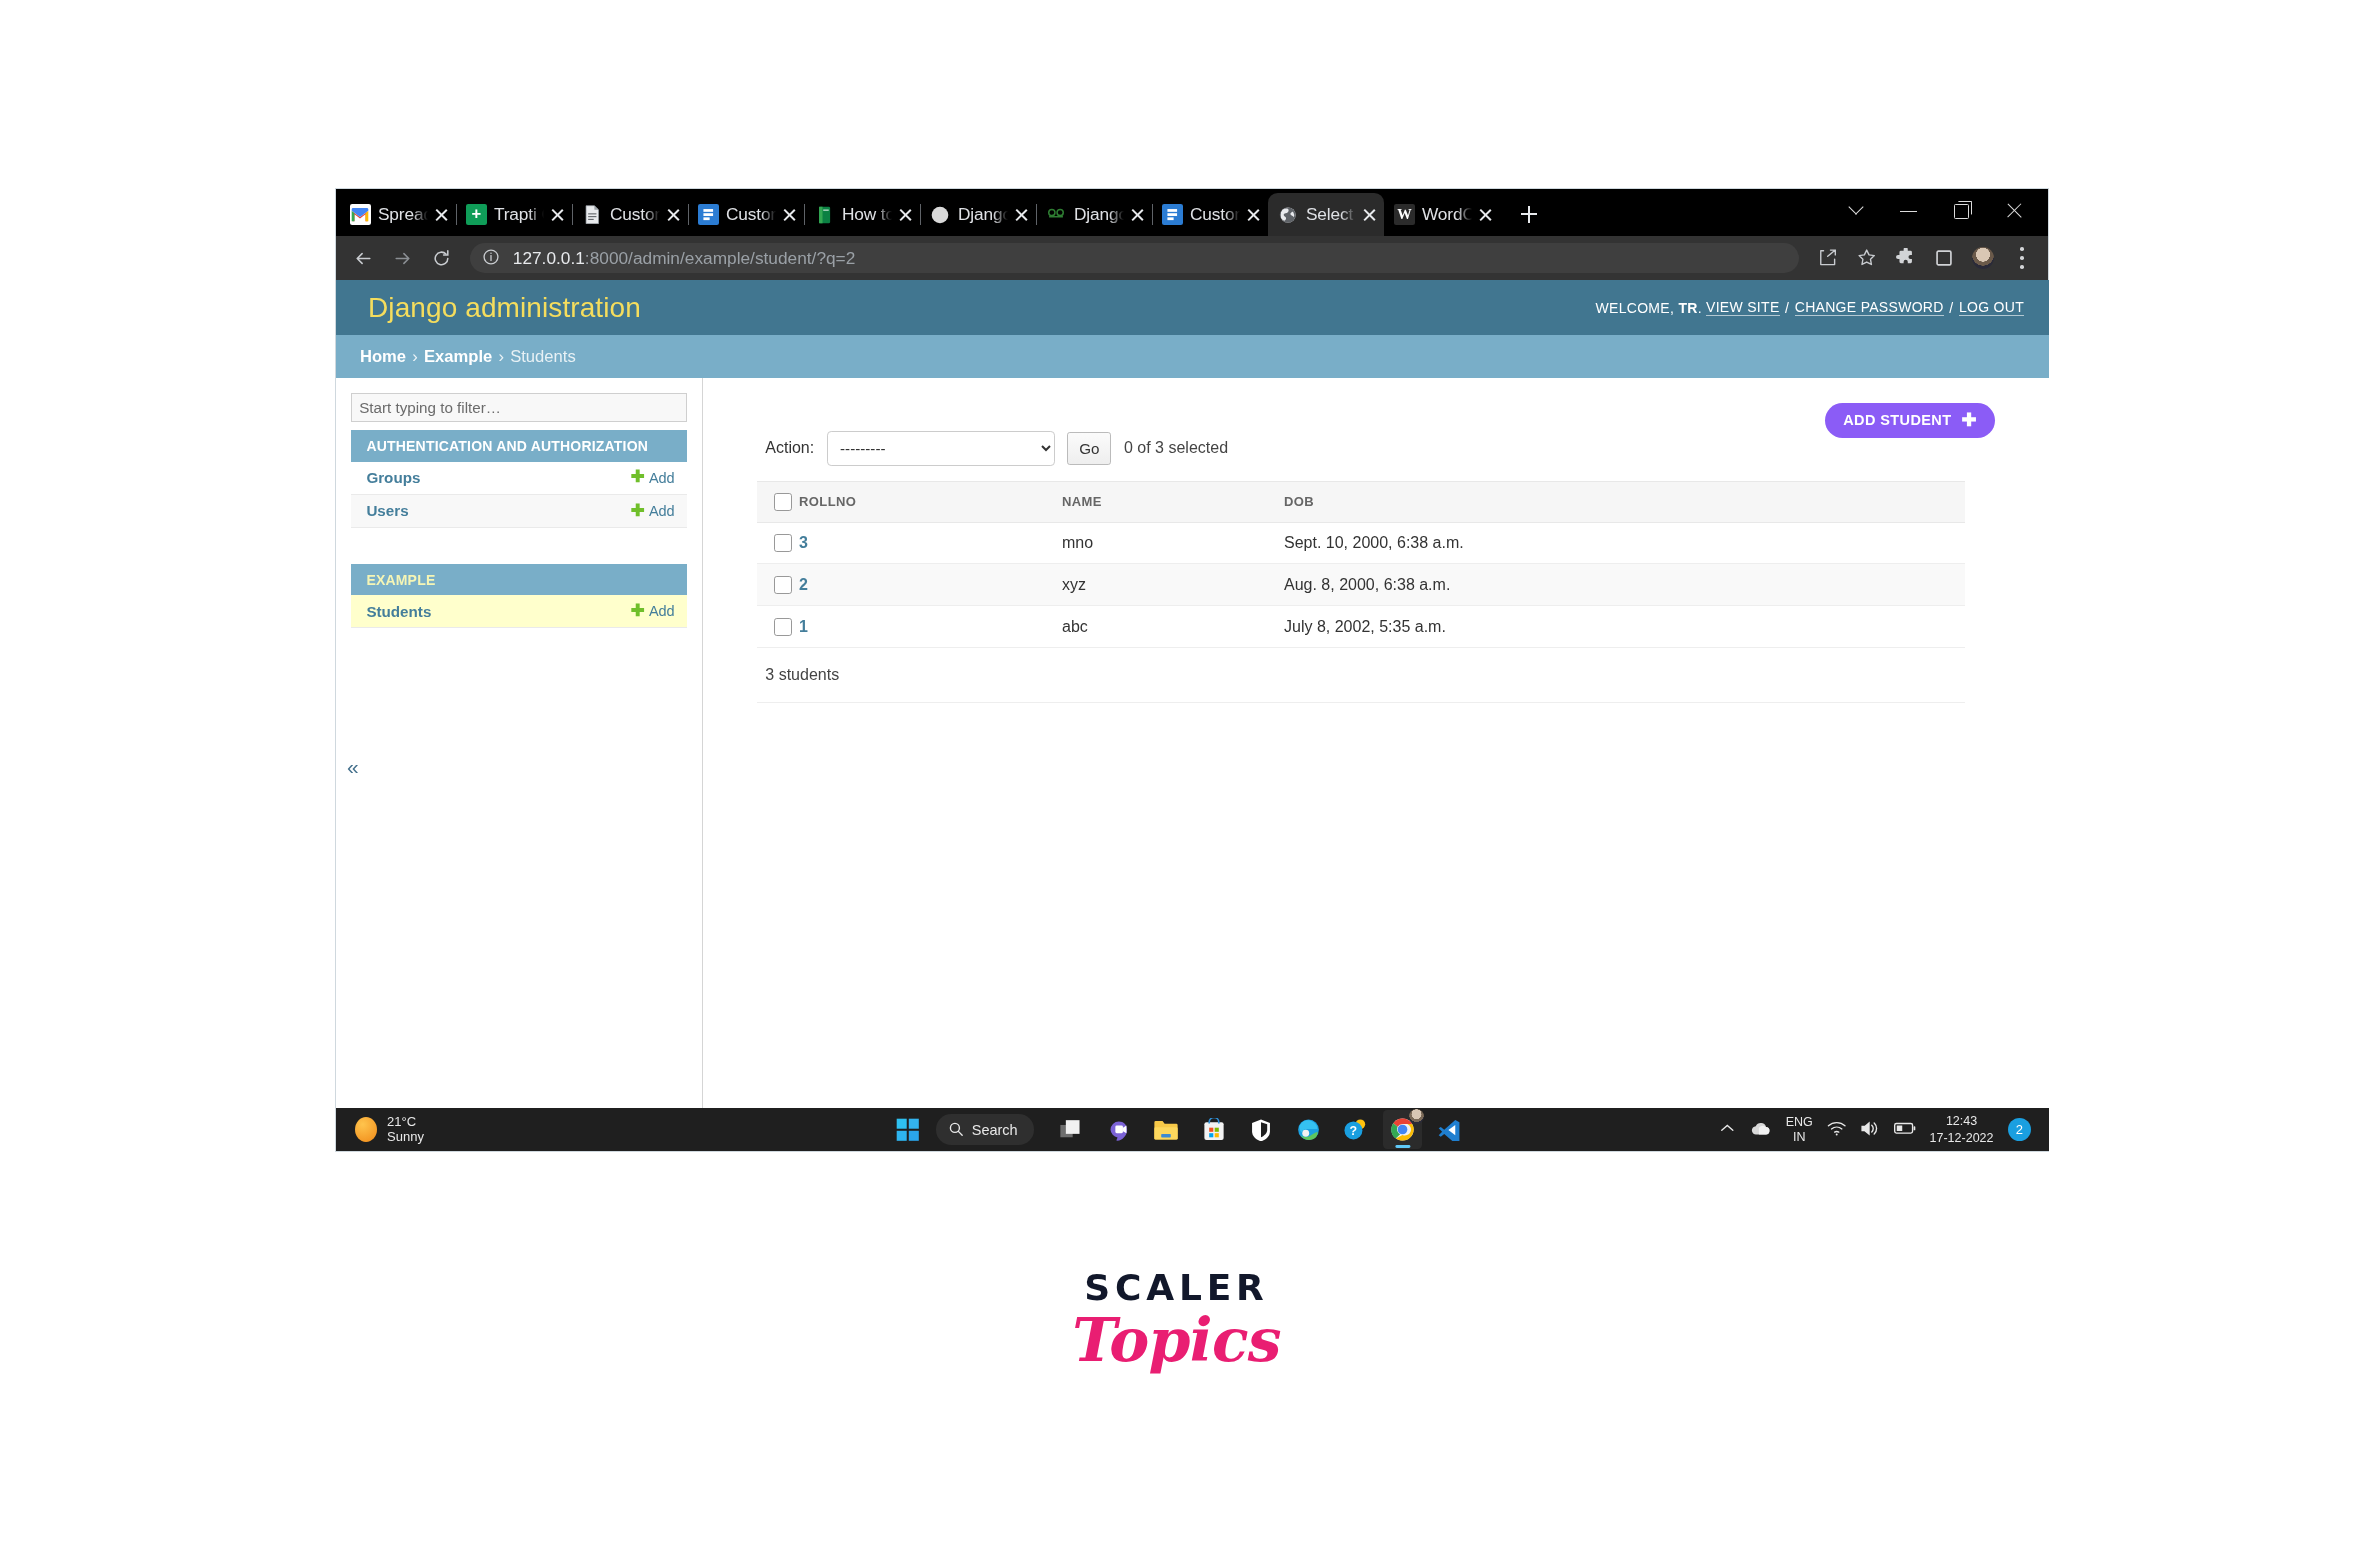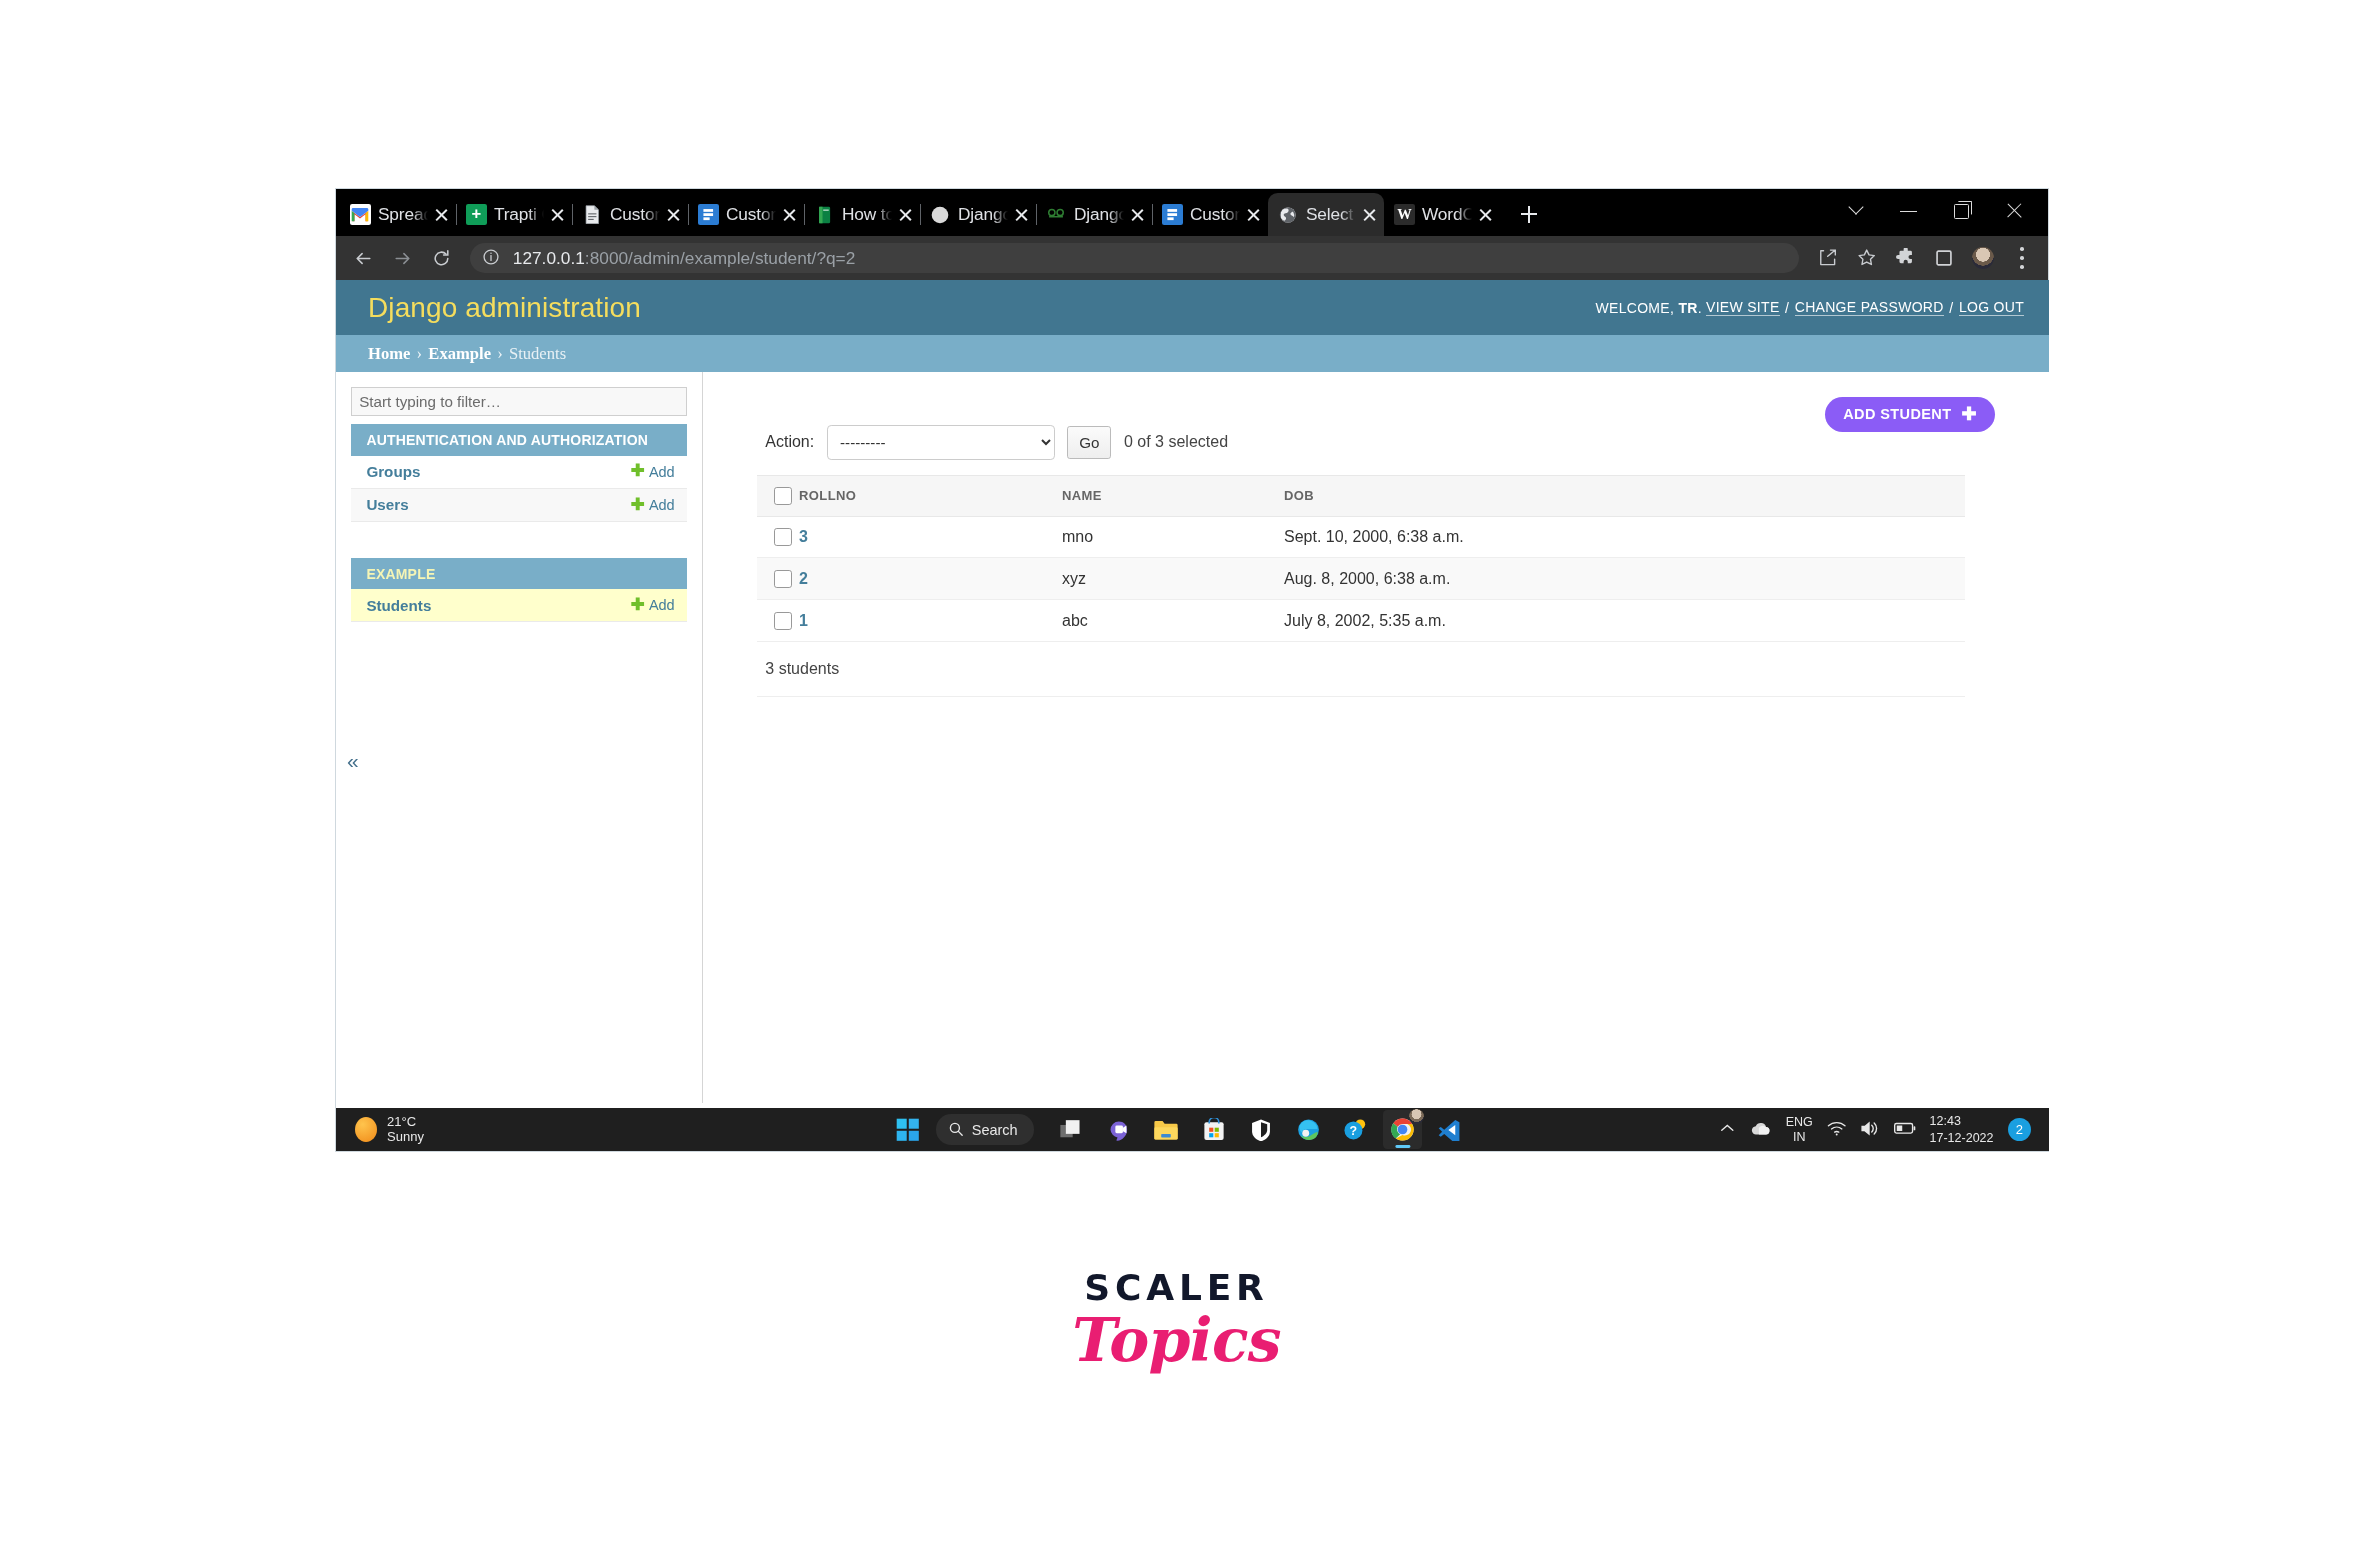--- a/index.html
+++ b/index.html
@@ -178,28 +178,27 @@
     font-size: 14px;
     letter-spacing: 0.3px;
     display: flex; align-items: center; gap: 0;
   }
   #dj-usertools .ut-txt { color:#ffffff; }
   #dj-usertools a { color: #ffffff; text-decoration: none; border-bottom: 0.7px solid rgba(255,255,255,0.6); }
   #dj-usertools .sep { padding: 0 5.5px; }
   #dj-usertools strong { font-weight: bold; }
 
   #dj-breadcrumbs {
-    height: 37px;
+    height: 43px;
     background: #79aec8;
     display: flex;
     align-items: center;
-    padding-left: 32px;
+    padding-left: 24px;
     font-size: 16.6px;
     color: #ffffff;
-    font-family: Liberation Serif, serif;
   }
   #dj-breadcrumbs a { color:#ffffff; text-decoration:none; font-weight:bold; }
   #dj-breadcrumbs .crumb-sep { padding: 0 6.2px; opacity: 0.85; font-weight: normal; }
   #dj-breadcrumbs .crumb-current { color: #e8f1f5; }
 
   #dj-body { display: flex; height: 731px; }
 
   
   #dj-sidebar {
     width: 367px;
@@ -369,21 +368,21 @@
   #tb-center { flex: 1 1 auto; display: flex; align-items: center; justify-content: center; gap: 8.3px; }
   .tb-app { width: 39px; height: 39px; position: relative; display:flex; align-items:center; justify-content:center; }
   #tb-search {
     height: 30.5px; background: #2f2f2f; border-radius: 15.2px;
     display: flex; align-items: center; gap: 7px;
     padding: 0 16.6px 0 12.5px; color: #e8e8e8; font-size: 14.5px;
     margin-right: 9.7px;
   }
   #tb-tray { width: 415px; display:flex; align-items:center; justify-content:flex-end; gap: 14px; padding-right: 18px; color:#e8e8e8; }
   #tb-lang { font-size: 12.5px; line-height: 1.15; text-align: center; }
-  #tb-clock { font-size: 12.5px; line-height: 1.3; text-align: left; }
+  #tb-clock { font-size: 12.5px; line-height: 1.3; text-align: center; }
   #tb-badge {
     width: 23.5px; height: 23.5px; border-radius: 50%;
     background: #1a9fe0; color: #fff; font-size: 13px;
     display:flex; align-items:center; justify-content:center;
   }
 
   
   #scaler-logo {
     position: absolute;
     left: 0; right: 0; top: 1267px;

